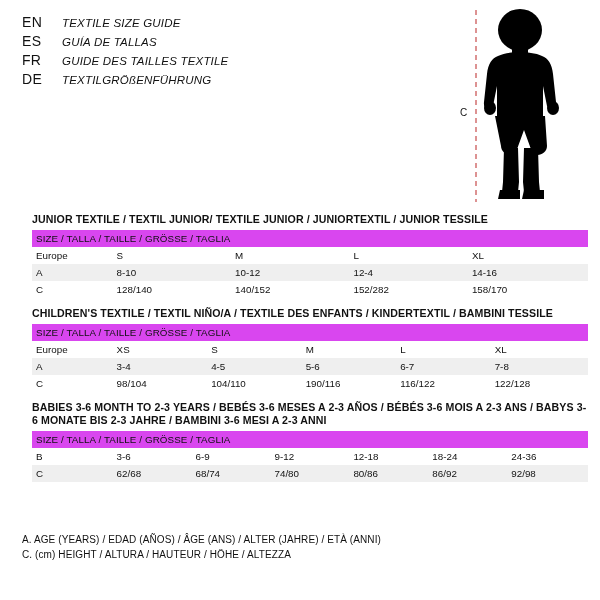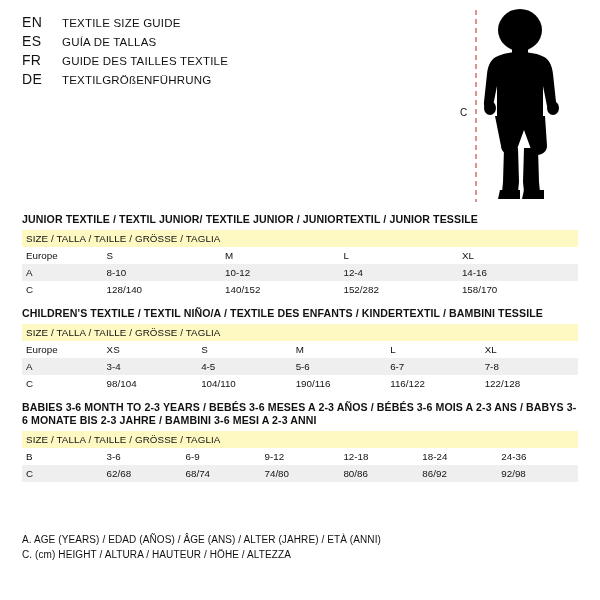--- a/index.html
+++ b/index.html
@@ -29,36 +29,37 @@
   .hdr-lang {
     width: 40px;
     font-size: 14px;
     letter-spacing: .3px;
     color: #111;
   }
   .hdr-title {
     font-size: 11.5px;
     letter-spacing: .2px;
     color: #111;
+    font-style: italic;
   }
 
   
   .figure {
     position: absolute;
     left: 448px;
     top: 6px;
     width: 146px;
     height: 200px;
   }
   .figure svg { display: block; }
 
   
   .tables {
     position: absolute;
-    left: 22px;
+    left: 32px;
     top: 213px;
     width: 556px;
   }
   .tbl-block { margin-bottom: 9px; }
   .tbl-caption {
     font-size: 10.6px;
     font-weight: bold;
     letter-spacing: .1px;
     color: #111;
     line-height: 13px;
@@ -72,21 +73,21 @@
   th, td {
     font-size: 9.8px;
     font-weight: normal;
     text-align: left;
     padding: 2px 0 2px 4px;
     color: #111;
     line-height: 13px;
     white-space: nowrap;
   }
   tr.band td, tr.band th {
-    background: #fef9c3;
+    background: #d946ef;
   }
   tr.shade td {
     background: #efefef;
   }
   .sub-sub { letter-spacing: .1px; }
 
   
   .legend {
     position: absolute;
     left: 22px;

